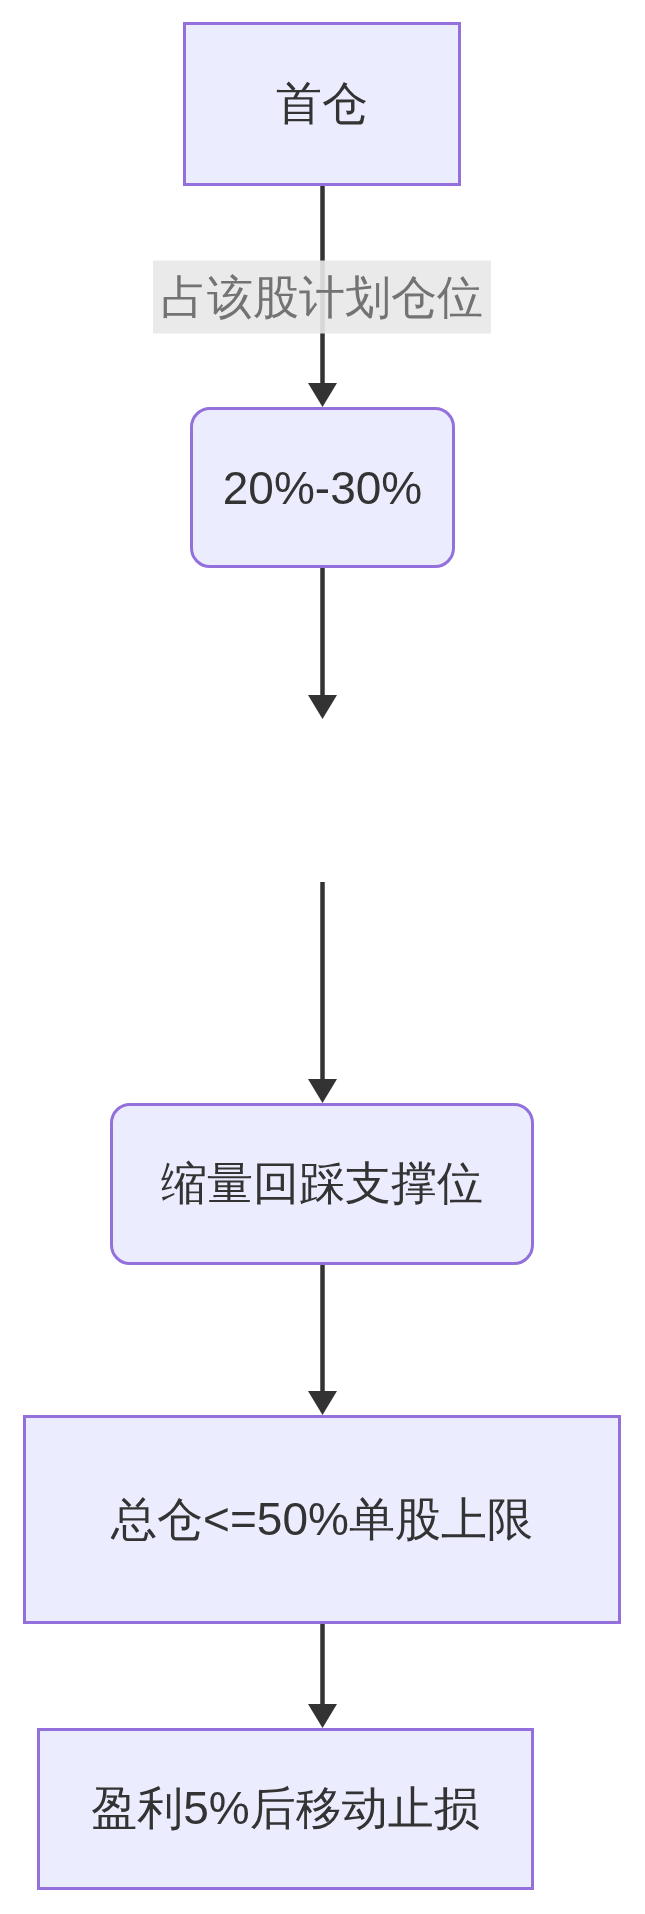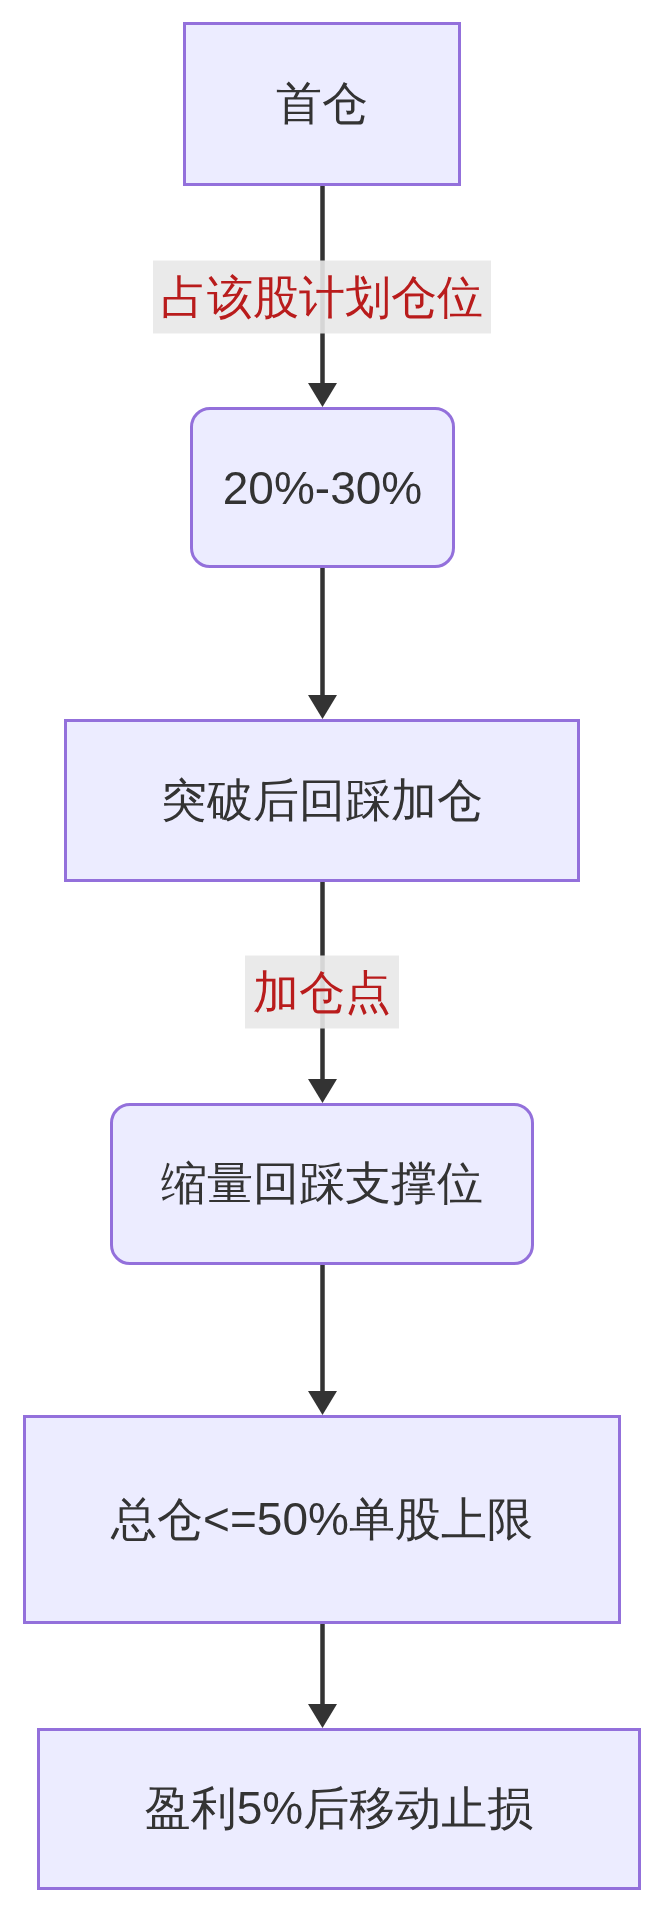--- a/index.html
+++ b/index.html
@@ -38,26 +38,26 @@
     white-space: nowrap;
   }
   .node.rounded {
     border-radius: 20px;
   }
   .n1 { left: 183px; top: 22px;   width: 278px; height: 164px; }
   .n2 { left: 190px; top: 407px;  width: 265px; height: 161px; }
   .n3 { left: 64px;  top: 719px;  width: 516px; height: 163px; }
   .n4 { left: 110px; top: 1103px; width: 424px; height: 162px; }
   .n5 { left: 23px;  top: 1415px; width: 598px; height: 209px; }
-  .n6 { left: 37px;  top: 1728px; width: 604px; height: 162px; }
+  .n6 { left: 37px;  top: 1728px; width: 497px; height: 162px; }
   .edge-label {
     position: absolute;
     transform: translate(-50%, -50%);
     background: rgba(232, 232, 232, 0.9);
-    color: #b91c1c;
+    color: #737373;
     font-size: 46px;
     line-height: 1.5;
     padding: 2px 8px;
     white-space: nowrap;
     z-index: 3;
     text-align: right;
   }
   .el1 { left: 322px; top: 297px; }
   .el2 { left: 322px; top: 992px; }
 </style>
@@ -95,33 +95,29 @@
   </svg>
 
   <div class="node n1">
     <span>首仓</span>
   </div>
 
   <div class="node rounded n2">
     <span>20%-30%</span>
   </div>
 
-  <div class="node n3">
-    <span>突破后回踩加仓</span>
-  </div>
 
   <div class="node rounded n4">
     <span>缩量回踩支撑位</span>
   </div>
 
   <div class="node n5">
     <span>总仓&lt;=50%单股上限</span>
   </div>
 
   <div class="node n6">
     <span>盈利5%后移动止损</span>
   </div>
 
   <div class="edge-label el1">占该股计划仓位</div>
 
-  <div class="edge-label el2">加仓点</div>
 
 </div>
 
 </body></html>

